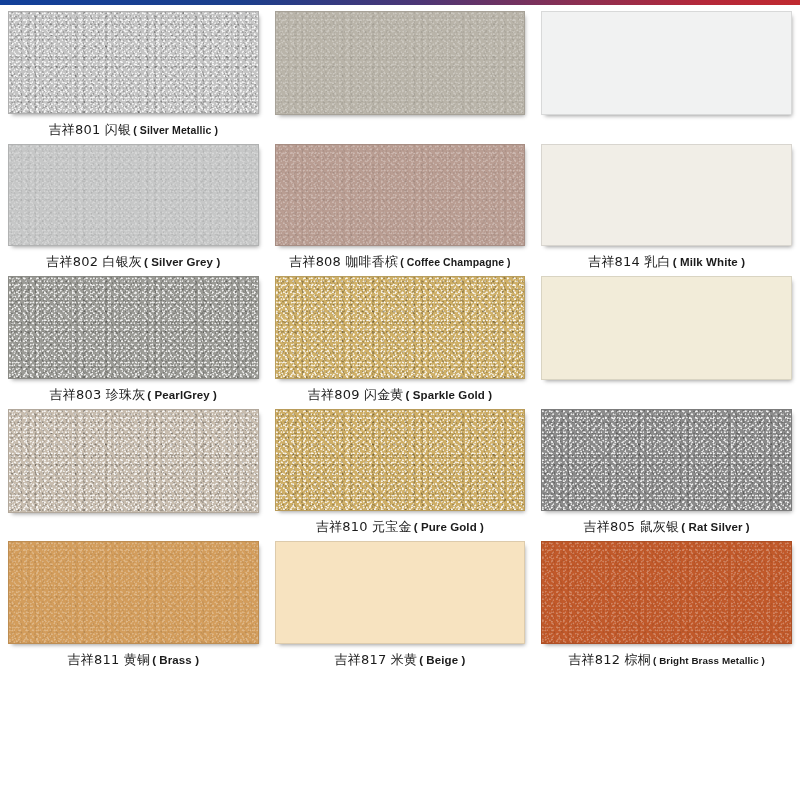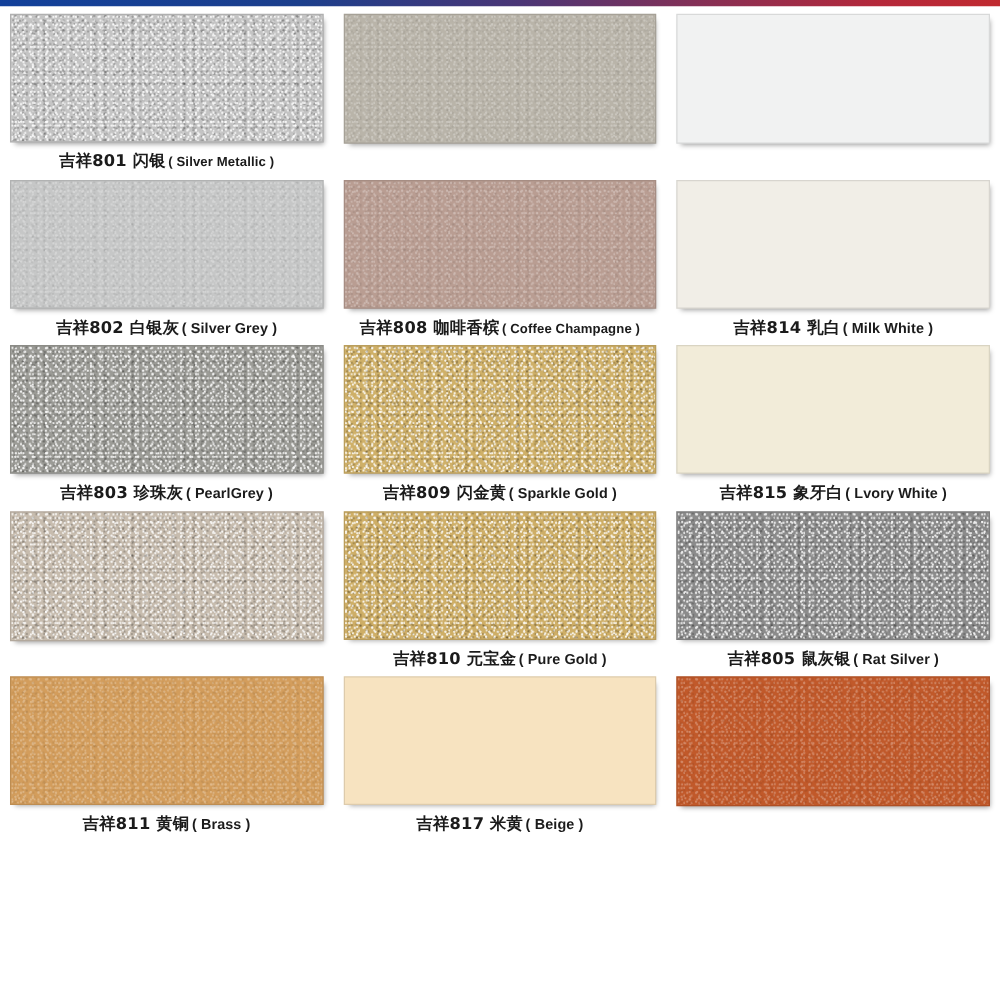--- a/index.html
+++ b/index.html
@@ -97,21 +97,21 @@
     width: 100%;
     text-align: center;
     color: #1b1b1b;
     line-height: 1.1;
     white-space: nowrap;
     font-size: 12.5px;
   }
   .cn {
     font-family: "DejaVu Sans", "Liberation Sans", sans-serif;
     font-size: 13px;
-    font-weight: 700;
+    font-weight: 400;
     letter-spacing: 0.2px;
   }
   .en {
     font-size: 11.5px;
     font-weight: 600;
     letter-spacing: 0.1px;
     margin-left: 2px;
   }
   .en.small { font-size: 10.5px; }
   .en.xsmall { font-size: 9.8px; }
@@ -165,21 +165,20 @@
     <div class="cell">
       <div class="swatch-wrap">
         <div class="swatch speckle speckle-heavy" title="吉祥809" style="background: rgb(207, 176, 104);"></div>
       </div>
       <div class="caption"><span class="cn">吉祥809 闪金黄</span><span class="en">( Sparkle Gold )</span></div>
     </div>
     <div class="cell">
       <div class="swatch-wrap">
         <div class="swatch speckle-none" title="吉祥815" style="background: rgb(242, 236, 217);"></div>
       </div>
-      <div class="caption"><span class="cn">吉祥815 象牙白</span><span class="en">( Lvory White )</span></div>
     </div>
     <div class="cell">
       <div class="swatch-wrap">
         <div class="swatch speckle speckle-heavy" title="吉祥804" style="background: rgb(199, 188, 174);"></div>
       </div>
     </div>
     <div class="cell">
       <div class="swatch-wrap">
         <div class="swatch speckle speckle-heavy" title="吉祥810" style="background: rgb(206, 174, 102);"></div>
       </div>
@@ -200,14 +199,15 @@
     <div class="cell">
       <div class="swatch-wrap">
         <div class="swatch speckle-none" title="吉祥817" style="background: rgb(247, 227, 192);"></div>
       </div>
       <div class="caption"><span class="cn">吉祥817 米黄</span><span class="en">( Beige )</span></div>
     </div>
     <div class="cell">
       <div class="swatch-wrap">
         <div class="swatch speckle speckle-soft" title="吉祥812" style="background: rgb(193, 89, 42);"></div>
       </div>
+      <div class="caption"><span class="cn">吉祥812 棕桐</span><span class="en xsmall">( Bright Brass Metallic )</span></div>
     </div>
   </div>
 
 </body></html>

